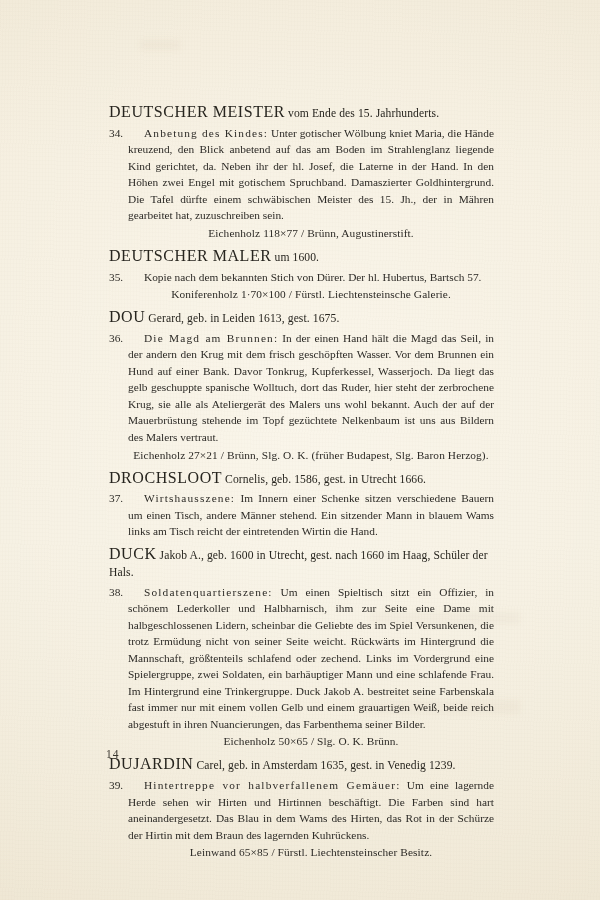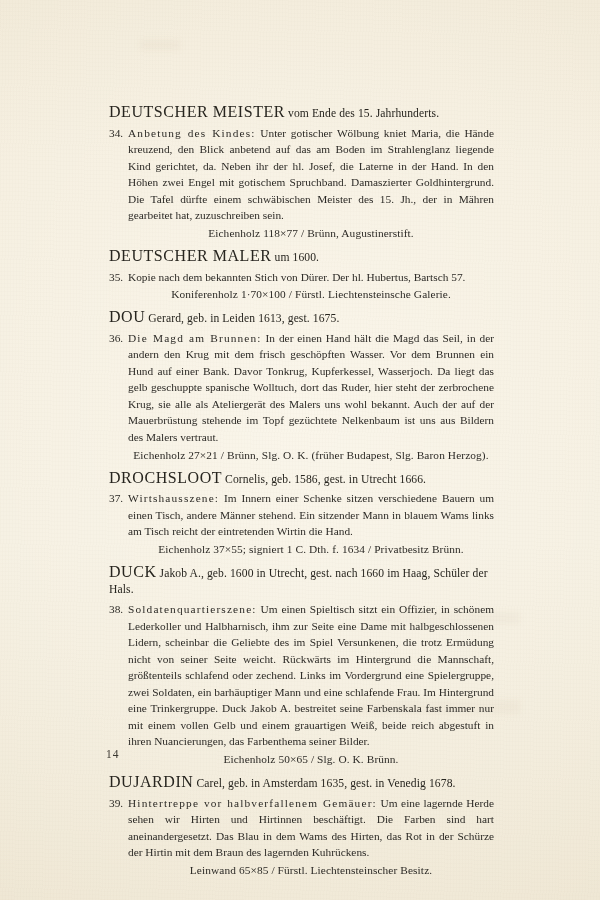--- a/index.html
+++ b/index.html
@@ -77,20 +77,21 @@
   .entry .num {
     position: absolute;
     left: 0;
     top: 0;
     width: 17px;
     text-align: left;
     font-size: 11.35px;
   }
   .entry .title {
     letter-spacing: 1.15px;
+    margin-left: 16px;
   }
   .entry .body { letter-spacing: 0; }
 
   
   .meta {
     padding-left: 19px;
     font-size: 11.35px;
     line-height: 16.55px;
     text-align: center;
     letter-spacing: .1px;
@@ -130,22 +131,21 @@
       <div class="entry"><span class="num">34.</span><span class="title">Anbetung des Kindes:</span><span class="body"> Unter gotischer Wölbung kniet Maria, die Hände kreuzend, den Blick anbetend auf das am Boden im Strahlenglanz liegende Kind gerichtet, da. Neben ihr der hl. Josef, die Laterne in der Hand. In den Höhen zwei Engel mit gotischem Spruchband. Damaszierter Goldhintergrund. Die Tafel dürfte einem schwäbischen Meister des 15. Jh., der in Mähren gearbeitet hat, zuzuschreiben sein.</span></div>
       <div class="meta">Eichenholz 118×77 / Brünn, Augustinerstift.</div>
       <div class="artist"><span class="name">DEUTSCHER MALER</span><span class="rest"> um 1600.</span></div>
       <div class="entry"><span class="num">35.</span><span class="title"></span><span class="body">Kopie nach dem bekannten Stich von Dürer. Der hl. Hubertus, Bartsch 57.</span></div>
       <div class="meta">Koniferenholz 1·70×100 / Fürstl. Liechtensteinsche Galerie.</div>
       <div class="artist"><span class="name">DOU</span><span class="rest"> Gerard, geb. in Leiden 1613, gest. 1675.</span></div>
       <div class="entry"><span class="num">36.</span><span class="title">Die Magd am Brunnen:</span><span class="body"> In der einen Hand hält die Magd das Seil, in der andern den Krug mit dem frisch geschöpften Wasser. Vor dem Brunnen ein Hund auf einer Bank. Davor Tonkrug, Kupferkessel, Wasserjoch. Da liegt das gelb geschuppte spanische Wolltuch, dort das Ruder, hier steht der zerbrochene Krug, sie alle als Ateliergerät des Malers uns wohl bekannt. Auch der auf der Mauerbrüstung stehende im Topf gezüchtete Nelkenbaum ist uns aus Bildern des Malers vertraut.</span></div>
       <div class="meta">Eichenholz 27×21 / Brünn, Slg. O. K. (früher Budapest, Slg. Baron Herzog).</div>
       <div class="artist"><span class="name">DROCHSLOOT</span><span class="rest"> Cornelis, geb. 1586, gest. in Utrecht 1666.</span></div>
       <div class="entry"><span class="num">37.</span><span class="title">Wirtshausszene:</span><span class="body"> Im Innern einer Schenke sitzen verschiedene Bauern um einen Tisch, andere Männer stehend. Ein sitzender Mann in blauem Wams links am Tisch reicht der eintretenden Wirtin die Hand.</span></div>
-      <div class="meta">Eichenholz 37×55; signiert 1 C. Dth. f. 1634 / Privatbesitz Brünn.</div>
       <div class="artist"><span class="name">DUCK</span><span class="rest"> Jakob A., geb. 1600 in Utrecht, gest. nach 1660 im Haag, Schüler der Hals.</span></div>
       <div class="entry"><span class="num">38.</span><span class="title">Soldatenquartierszene:</span><span class="body"> Um einen Spieltisch sitzt ein Offizier, in schönem Lederkoller und Halbharnisch, ihm zur Seite eine Dame mit halbgeschlossenen Lidern, scheinbar die Geliebte des im Spiel Versunkenen, die trotz Ermüdung nicht von seiner Seite weicht. Rückwärts im Hintergrund die Mannschaft, größtenteils schlafend oder zechend. Links im Vordergrund eine Spielergruppe, zwei Soldaten, ein barhäuptiger Mann und eine schlafende Frau. Im Hintergrund eine Trinkergruppe. Duck Jakob A. bestreitet seine Farbenskala fast immer nur mit einem vollen Gelb und einem grauartigen Weiß, beide reich abgestuft in ihren Nuancierungen, das Farbenthema seiner Bilder.</span></div>
       <div class="meta">Eichenholz 50×65 / Slg. O. K. Brünn.</div>
-      <div class="artist"><span class="name">DUJARDIN</span><span class="rest"> Carel, geb. in Amsterdam 1635, gest. in Venedig 1678.</span></div>
+      <div class="artist"><span class="name">DUJARDIN</span><span class="rest"> Carel, geb. in Amsterdam 1635, gest. in Venedig 1239.</span></div>
       <div class="entry"><span class="num">39.</span><span class="title">Hintertreppe vor halbverfallenem Gemäuer:</span><span class="body"> Um eine lagernde Herde sehen wir Hirten und Hirtinnen beschäftigt. Die Farben sind hart aneinandergesetzt. Das Blau in dem Wams des Hirten, das Rot in der Schürze der Hirtin mit dem Braun des lagernden Kuhrückens.</span></div>
       <div class="meta">Leinwand 65×85 / Fürstl. Liechtensteinscher Besitz.</div>
     </div>
   <div class="folio">14</div>
 </div>
 
 </body></html>

